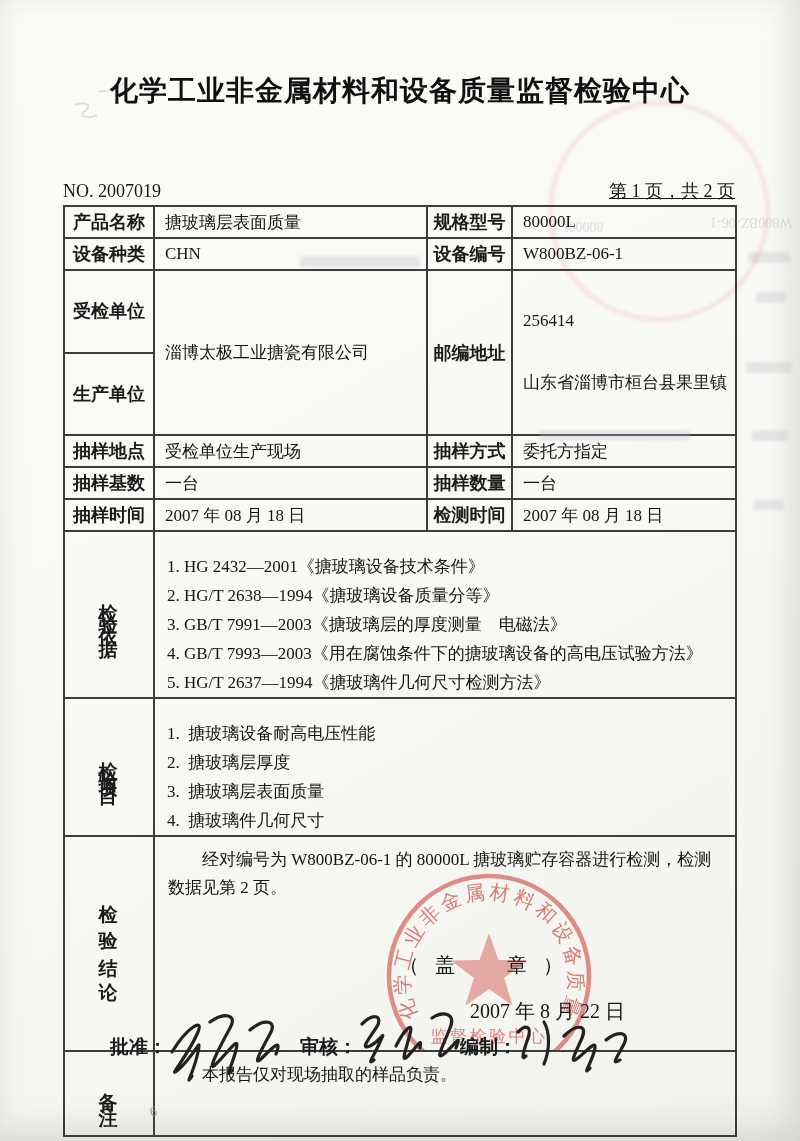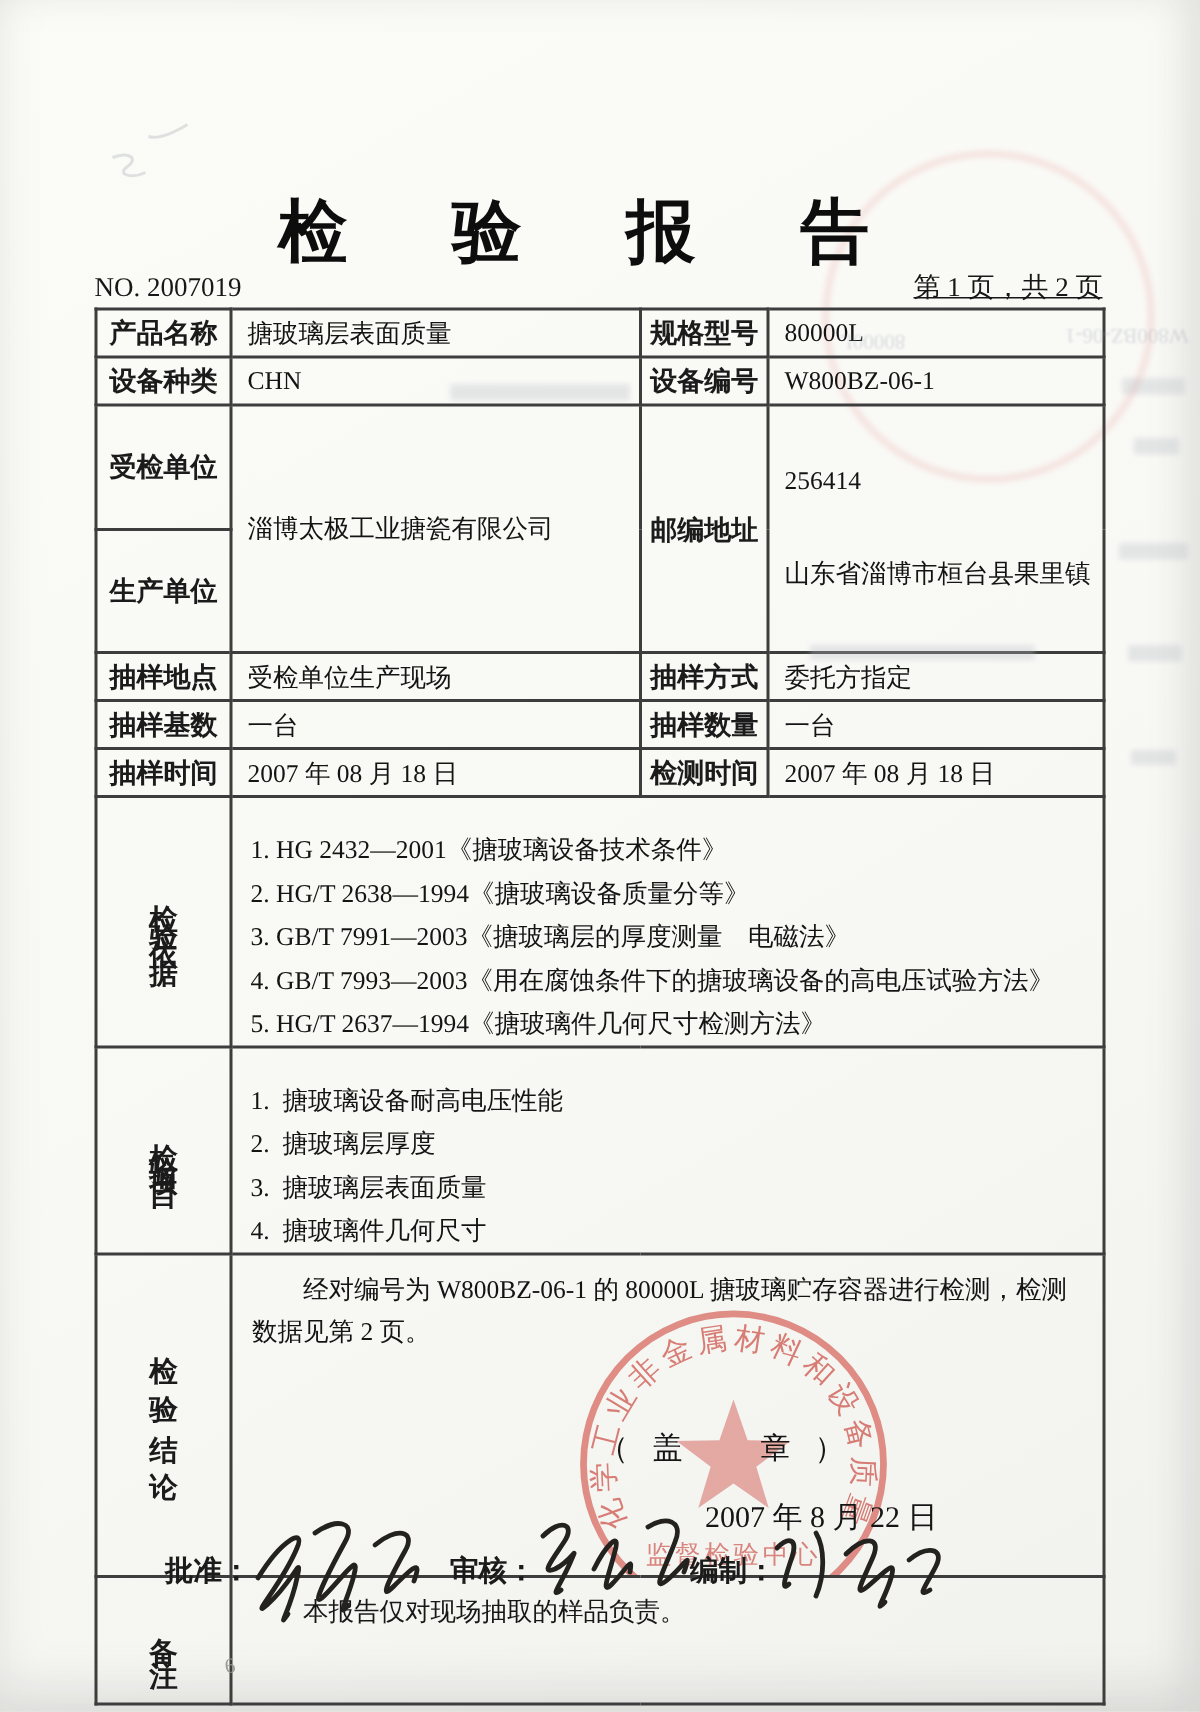--- a/index.html
+++ b/index.html
@@ -68,21 +68,21 @@
 <body>
 
 <div id="scan-page">
 
   <svg class="pencil-mark" viewBox="0 0 120 60">
     <path d="M70,8 C60,14 50,18 44,16 M20,30 C30,26 38,30 30,36 C22,42 34,44 42,40"></path>
   </svg>
 
   <div class="ghost-ring"></div>
 
-  <div class="report-title">检验报告</div>
+  <div class="org-title">化学工业非金属材料和设备质量监督检验中心</div>
   <div class="report-no">NO. 2007019</div>
   <div class="page-indicator">第 1 页，共 2 页</div>
 
   <table class="doc-table">
     <colgroup>
         <col style="width:90px">
         <col style="width:273px">
         <col style="width:85px">
         <col style="width:224px">
       </colgroup>

